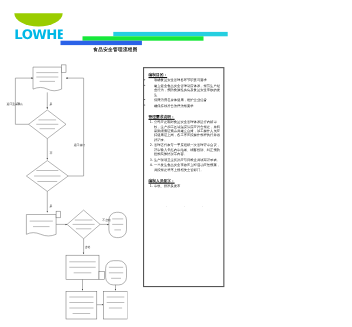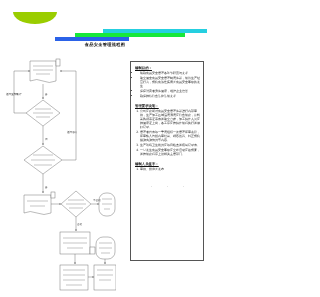--- a/index.html
+++ b/index.html
@@ -99,20 +99,21 @@
 </style>
 </head>
 <body>
 
 <div class="page">
 
   <div class="header">
 
     <div class="logo">
       <div class="logo-arc"></div>
+      <div class="logo-word">LOWHE</div>
     </div>
 
     <div class="bars">
       <div class="bar bar-cyan"></div>
       <div class="bar bar-green"></div>
       <div class="bar bar-blue"></div>
     </div>
 
     <div class="doc-title">食品安全管理流程图</div>
   </div>

